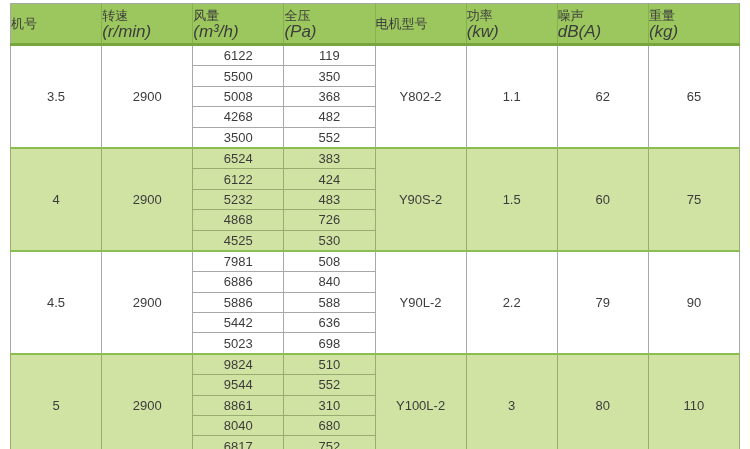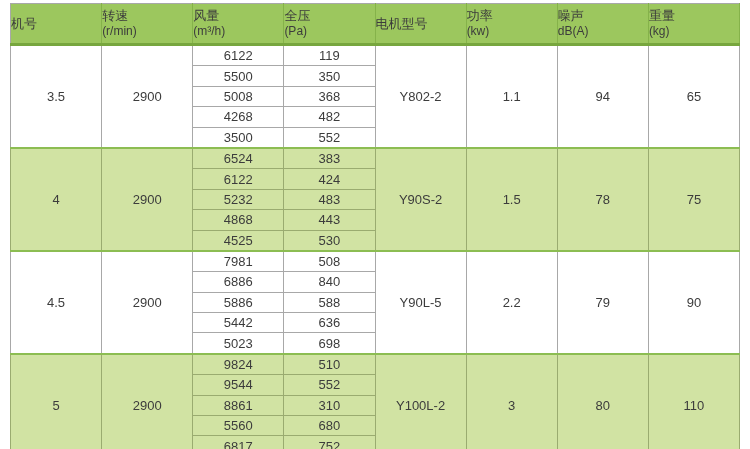--- a/index.html
+++ b/index.html
@@ -29,21 +29,21 @@
     padding: 0;
     font-weight: 400;
     color: var(--text-color, #3c3c3c);
     border-right: 1px solid var(--header-divider, #85b24a);
     border-bottom: 3px solid var(--header-border, #77a63e);
     vertical-align: middle;
     text-align: left;
   }
   thead th:last-child { border-right: 1px solid var(--header-divider, #85b24a); }
   .h-label { font-size: 13px; line-height: 16px; }
-  .h-unit  { font-size: 12px; line-height: 15px; }
+  .h-unit  { font-size: 17px; line-height: 15px; font-style: italic; }
 
   tbody td {
     height: 19.4px;
     padding: 0;
     text-align: center;
     vertical-align: middle;
     font-size: 13px;
     color: var(--text-color, #3c3c3c);
     background: #ffffff;
     border: 1px solid var(--grid-gray, #a8a8a8);
@@ -106,21 +106,21 @@
         </tr>
     </thead>
     <tbody>
         <tr class="g-white group-start">
           <td rowspan="5">3.5</td>
           <td rowspan="5">2900</td>
           <td>6122</td>
           <td>119</td>
           <td rowspan="5">Y802-2</td>
           <td rowspan="5">1.1</td>
-          <td rowspan="5">94</td>
+          <td rowspan="5">62</td>
           <td rowspan="5">65</td>
         </tr>
         <tr class="g-white">
           <td>5500</td>
           <td>350</td>
         </tr>
         <tr class="g-white">
           <td>5008</td>
           <td>368</td>
         </tr>
@@ -132,45 +132,45 @@
           <td>3500</td>
           <td>552</td>
         </tr>
         <tr class="g-green group-start">
           <td rowspan="5">4</td>
           <td rowspan="5">2900</td>
           <td>6524</td>
           <td>383</td>
           <td rowspan="5">Y90S-2</td>
           <td rowspan="5">1.5</td>
-          <td rowspan="5">78</td>
+          <td rowspan="5">60</td>
           <td rowspan="5">75</td>
         </tr>
         <tr class="g-green">
           <td>6122</td>
           <td>424</td>
         </tr>
         <tr class="g-green">
           <td>5232</td>
           <td>483</td>
         </tr>
         <tr class="g-green">
           <td>4868</td>
-          <td>443</td>
+          <td>726</td>
         </tr>
         <tr class="g-green">
           <td>4525</td>
           <td>530</td>
         </tr>
         <tr class="g-white group-start">
           <td rowspan="5">4.5</td>
           <td rowspan="5">2900</td>
           <td>7981</td>
           <td>508</td>
-          <td rowspan="5">Y90L-5</td>
+          <td rowspan="5">Y90L-2</td>
           <td rowspan="5">2.2</td>
           <td rowspan="5">79</td>
           <td rowspan="5">90</td>
         </tr>
         <tr class="g-white">
           <td>6886</td>
           <td>840</td>
         </tr>
         <tr class="g-white">
           <td>5886</td>
@@ -196,21 +196,21 @@
         </tr>
         <tr class="g-green">
           <td>9544</td>
           <td>552</td>
         </tr>
         <tr class="g-green">
           <td>8861</td>
           <td>310</td>
         </tr>
         <tr class="g-green">
-          <td>5560</td>
+          <td>8040</td>
           <td>680</td>
         </tr>
         <tr class="g-green">
           <td>6817</td>
           <td>752</td>
         </tr>
       </tbody>
   </table>
 </div>
 

